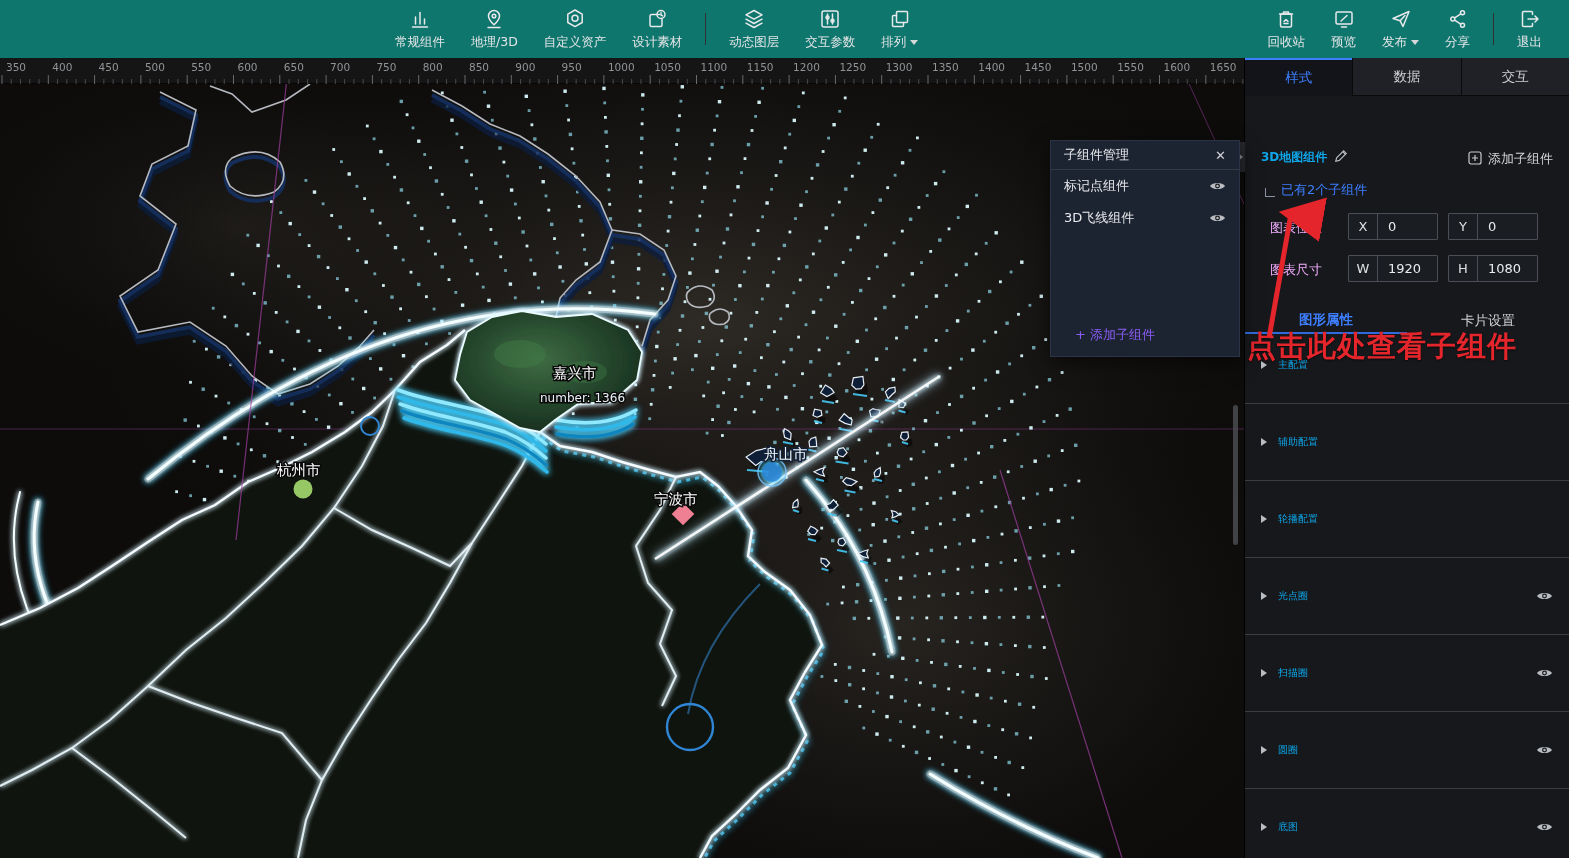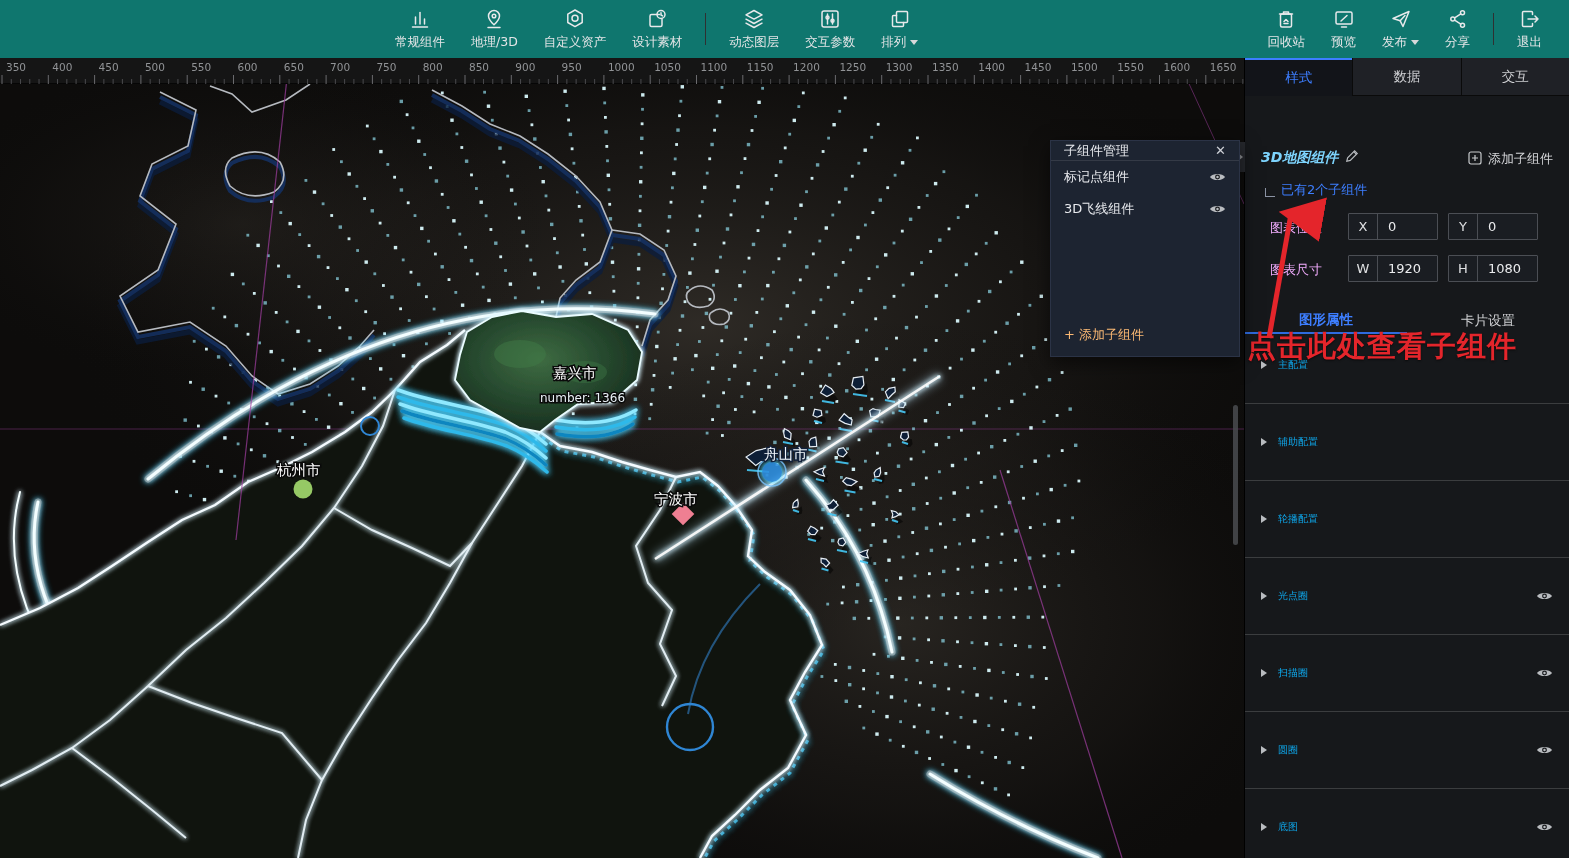--- a/index.html
+++ b/index.html
@@ -23,39 +23,39 @@
   .ruler { position:absolute; left:0; top:58px; width:1244px; height:26px; background:#151515;
     border-bottom:1px solid #060606; z-index:10; }
   
   .canvas { position:absolute; left:0; top:84px; width:1244px; height:774px; background:#0c0b0a; overflow:hidden; }
   .vscroll { position:absolute; left:1233px; top:321px; width:5px; height:140px;
     background:#4a4c50; border-radius:3px; opacity:.85; }
   
   .subpanel { position:absolute; left:1050px; top:140px; width:190px; height:217px;
     background:#1d2431; border:1px solid #2b3346; box-shadow:0 6px 18px rgba(0,0,0,.55);
     z-index:60; color:#e8eaee; }
-  .subpanel .sp-title { height:20px; display:flex; align-items:center; justify-content:space-between;
+  .subpanel .sp-title { height:29px; display:flex; align-items:center; justify-content:space-between;
     padding:0 13px; border-bottom:1px solid rgba(255,255,255,.1); font-size:13px;text-align:right; }
   .sp-close { color:#cfd2d8; font-size:13px; cursor:pointer; }
   .sp-item { height:32px; display:flex; align-items:center; justify-content:space-between;
     padding:0 13px; font-size:13px; cursor:pointer; }
-  .sp-add { position:absolute; left:13px; bottom:12px; font-size:13px; color:#fdba74; cursor:pointer; }
+  .sp-add { position:absolute; left:24px; bottom:12px; font-size:13px; color:#8b5cf6; cursor:pointer; }
   .eye { width:17px; height:12px; display:inline-flex; cursor:pointer; }
   
   .inspector { position:absolute; left:1244px; top:58px; width:325px; height:800px;
     background:#16181b; border-left:1px solid #000; z-index:40; color:#d8d9db; }
   .insp-tabs { display:flex; height:38px; }
   .insp-tab { flex:1; display:flex; align-items:center; justify-content:center; font-size:13.5px;
     background:#1f2126; color:#cfd0d3; border-left:1px solid #0a0a0a; border-bottom:1px solid #0a0a0a;
     cursor:pointer;text-align:center; }
   .insp-tab:first-child { border-left:none; }
   .insp-tab.active { background:#121419; color:#3D7EFF; border-top:2px solid #3D7EFF; border-bottom:none; }
   .insp-body { position:relative; width:100%; height:762px; }
   .row-title { position:absolute; left:16px; top:52px; display:flex; align-items:center; gap:7px; }
-  .row-title .name { font-size:14px; font-weight:bold; color:#7dd3fc;font-style:italic; }
+  .row-title .name { font-size:12px; font-weight:bold; color:#0ea5e9; }
   .addchild { position:absolute; right:16px; top:54px; display:flex; align-items:center; gap:6px;
     font-size:13px; color:#d4d5d8; cursor:pointer; }
   .children-link { position:absolute; left:20px; top:85px; display:flex; align-items:flex-end; gap:6px;
     font-size:13px; color:#3D7EFF; cursor:pointer; }
   .corner { width:10px; height:9px; border-left:1.5px solid #8b93a4; border-bottom:1.5px solid #8b93a4; margin-bottom:2px;}
   .prop-row { position:absolute; left:0; width:100%; height:28px; }
   .prop-row .plabel { position:absolute; left:25px; top:6px; font-size:13px; color:#f0abfc; }
   .igroup { position:absolute; top:0; height:27px; display:flex; align-items:stretch;
     border:1px solid #4b4e54; background:#1a1d22; border-radius:1px; cursor:text; }
   .igroup .cell-l { width:29px; display:flex; align-items:center; justify-content:center;

